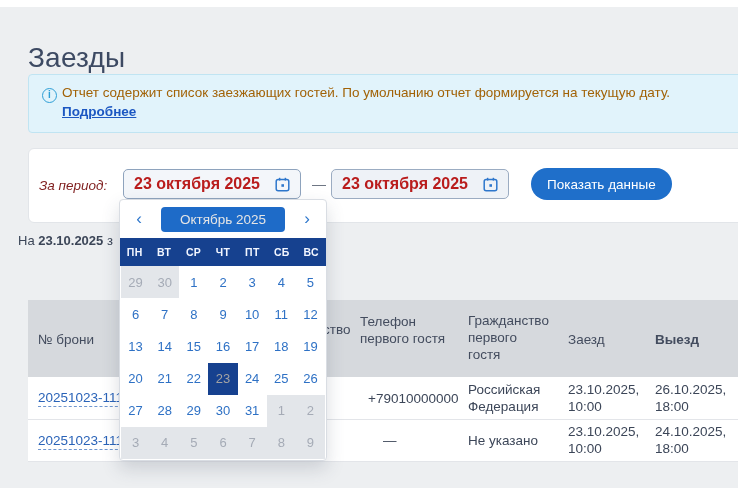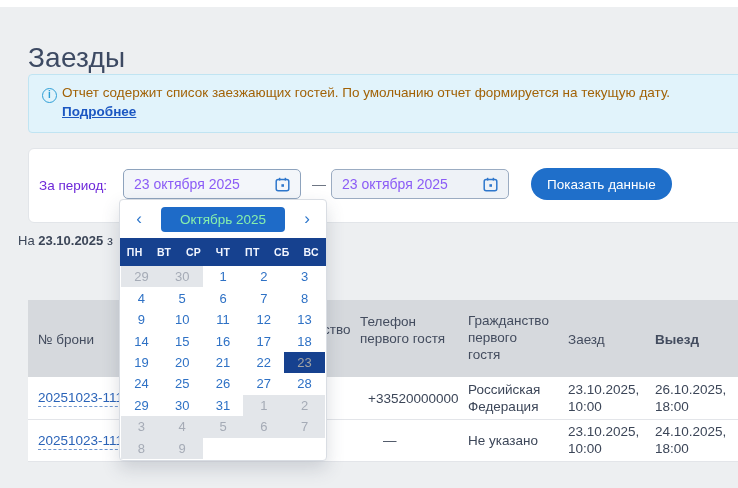--- a/index.html
+++ b/index.html
@@ -31,29 +31,29 @@
   }
   .banner-link {
     position:absolute; left:33px; top:29px;
     font-size:13.5px; font-weight:700; color:#1c57c2; text-decoration:underline; cursor:pointer;
   }
   
   .panel {
     position:absolute; left:28px; top:148px; width:716px; height:75px;
     background:#ffffff; border:1px solid #e2e5e9; border-radius:6px;
   }
-  .panel-label { position:absolute; left:10px; top:29px; font-size:13.5px; color:#6d28d9; }
+  .panel-label { position:absolute; left:10px; top:29px; font-size:13.5px; color:#7f1d1d;font-style:italic; }
   .date-input {
     position:absolute; top:20px; width:178px; height:30px;
     background:#eef2f7; border:1px solid #9bacc2; border-radius:5px;
     display:flex; align-items:center; padding:0 10px; cursor:pointer;
   }
   .date-input.from { left:94px; background:#f3f6fa; border-color:#8ea3bd; }
   .date-input.to { left:302px; }
-  .date-input .val { font-size:14px; color:#8b5cf6; flex:1; }
+  .date-input .val { font-size:16px; color:#b91c1c; flex:1;font-weight:bold; }
   .date-input svg { flex:none; }
   .range-dash { position:absolute; left:283px; top:27px; font-size:14px; color:#6e7684; }
   .show-btn {
     position:absolute; left:502px; top:19px; height:32px; padding:0 16px;
     background:#1f6fca; color:#ffffff; font-size:13.5px; font-family:inherit;
     border:none; border-radius:16px; cursor:pointer;
   }
   
   .note { position:absolute; left:18px; top:233px; font-size:13px; color:#3c4658; }
   .note b { font-weight:700; }
@@ -74,30 +74,30 @@
     background:#ffffff; border:1px solid #d9dde3; border-radius:4px;
     box-shadow:0 8px 18px rgba(55,65,90,.18);
     z-index:50; display:flex; flex-direction:column;
   }
   .cal-nav { height:38px; display:flex; align-items:center; padding:0 8px; }
   .chev {
     width:22px; height:24px; background:none; border:none; cursor:pointer;
     color:#2e77cc; font-size:17px; line-height:22px; font-family:inherit; padding:0;
   }
   .month-btn {
-    flex:1; height:25px; margin:0 11px; background:#1e6bc8; color:#86efac;
+    flex:1; height:25px; margin:0 11px; background:#1e6bc8; color:#e5e5e5;
     border:none; border-radius:4px; font-size:13.5px; font-family:inherit; cursor:pointer;
   }
   .cal-weekdays {
     height:28px; background:#16418f; display:flex; align-items:center;
   }
   .cal-weekdays span {
     flex:1; text-align:center; color:#f2f6ff; font-size:10.5px; font-weight:700; letter-spacing:.3px;
   }
-  .cal-grid { flex:1; display:grid; grid-template-columns:repeat(5,1fr); grid-auto-rows:1fr; padding:0 1px 1px; }
+  .cal-grid { flex:1; display:grid; grid-template-columns:repeat(7,1fr); grid-auto-rows:1fr; padding:0 1px 1px; }
   .day {
     display:flex; align-items:center; justify-content:center;
     font-size:13px; color:#2e71c5; cursor:pointer;
   }
   .day.muted { color:#a5abb6; background:#e3e6ea; }
   .day.selected { background:#16418f; color:#a3a3a3; }
 </style>
 </head>
 <body>
 
@@ -149,21 +149,21 @@
 первого гостя</span>
     <span class="hcell" style="left:440px; top:12px;">Гражданство
 первого
 гостя</span>
     <span class="hcell" style="left:540px; top:31px;">Заезд</span>
     <span class="hcell" style="left:627px; top:31px;font-weight:bold;">Выезд</span>
   </div>
 
   <div class="tbl-row r1">
     <a class="ccell booking-link" style="left:10px; top:12px;">20251023-111</a>
-    <span class="ccell" style="left:340px; top:13px;">+33520000000</span>
+    <span class="ccell" style="left:340px; top:13px;">+79010000000</span>
     <span class="ccell" style="left:440px; top:4px;">Российская
 Федерация</span>
     <span class="ccell" style="left:540px; top:4px;">23.10.2025,
 10:00</span>
     <span class="ccell" style="left:627px; top:4px;">26.10.2025,
 18:00</span>
   </div>
 
   <div class="tbl-row r2">
     <a class="ccell booking-link" style="left:10px; top:12px;">20251023-111</a>

